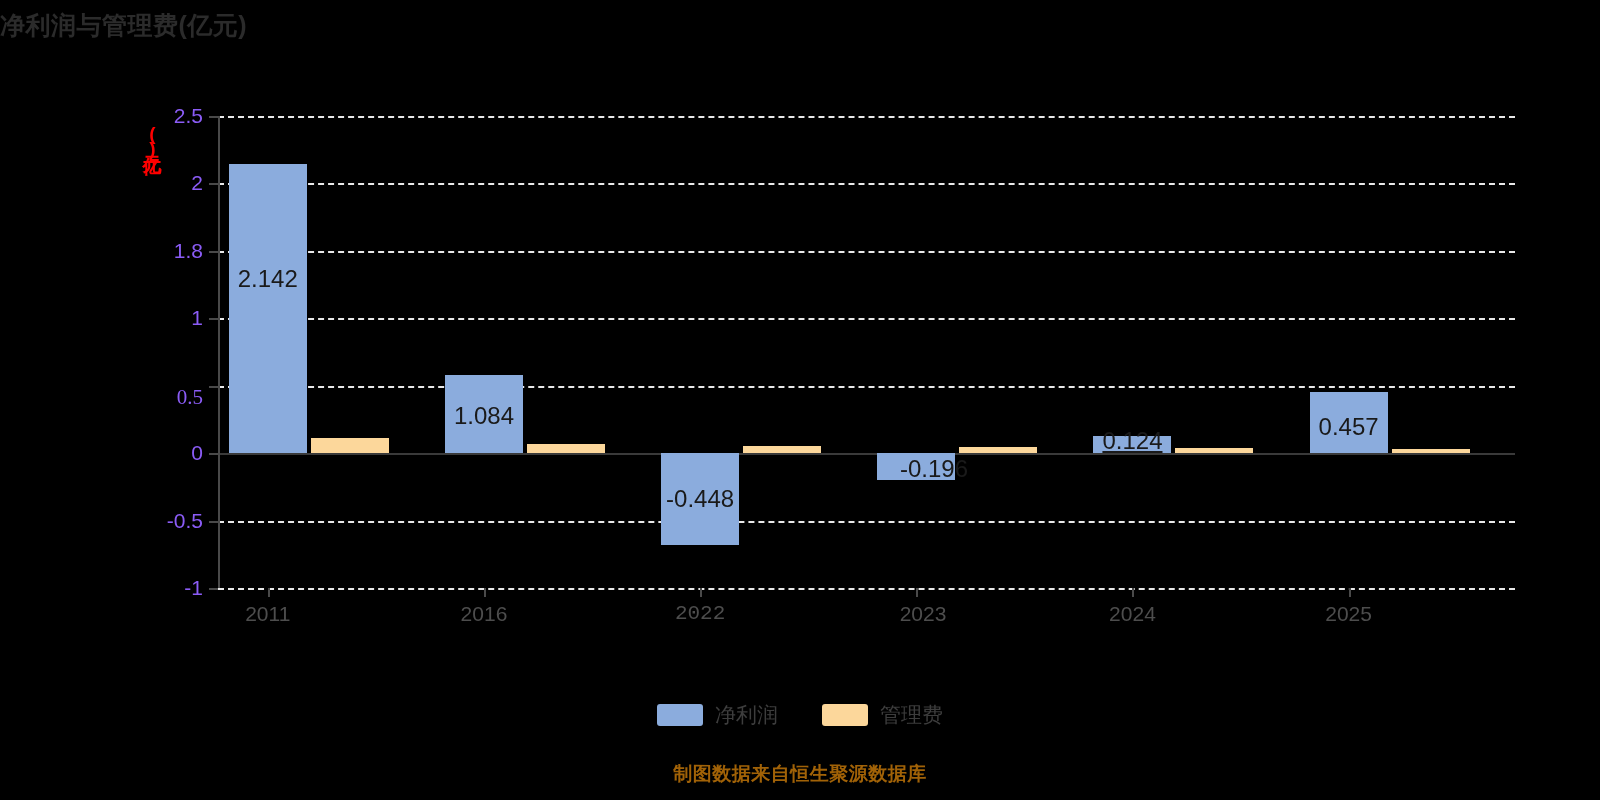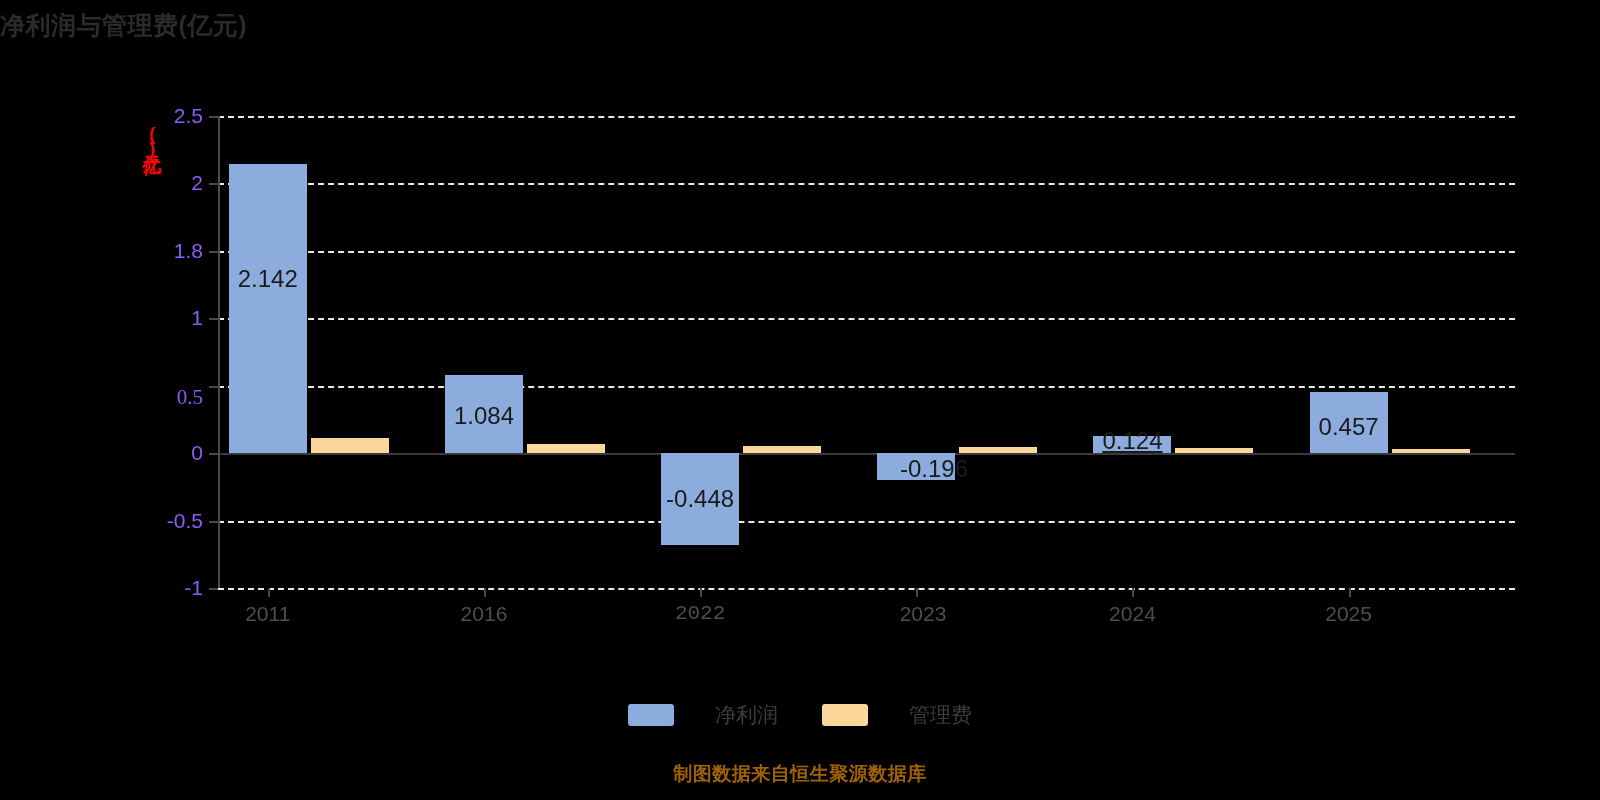--- a/index.html
+++ b/index.html
@@ -166,21 +166,20 @@
     width: 46px;
     height: 22px;
     border-radius: 3px;
   }
   .legend-swatch.net { background: #8bacdd; }
   .legend-swatch.admin { background: #fcd79b; }
   .legend-text {
     font-size: 21px;
     color: #3d3d3d;
     line-height: 22px;
-    margin-left: 29px;
   }
 
   
   .footer-note {
     position: absolute;
     top: 761px;
     left: 0;
     width: 1600px;
     text-align: center;
     font-size: 19px;

